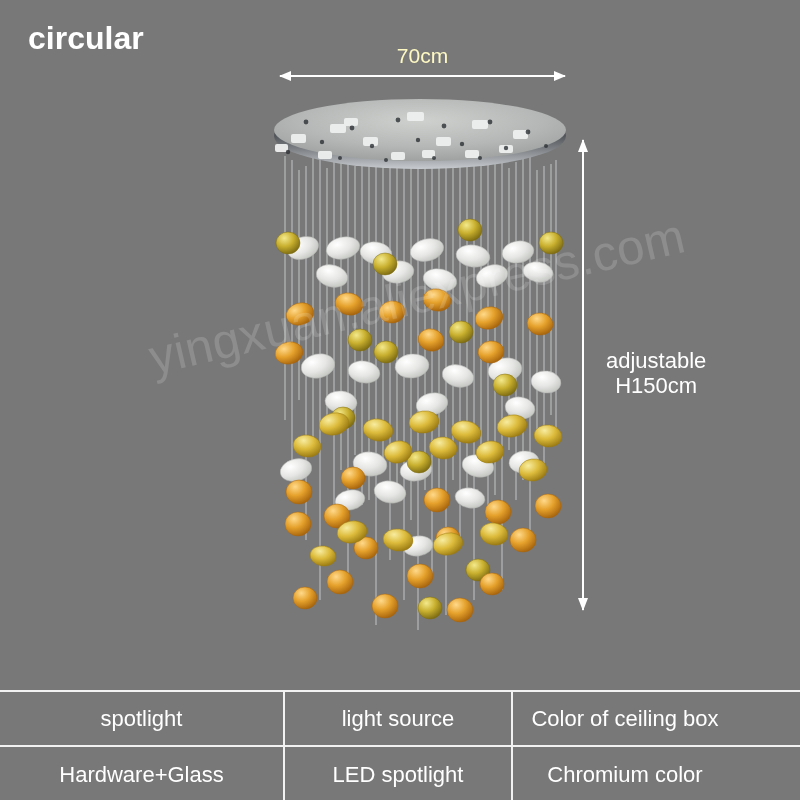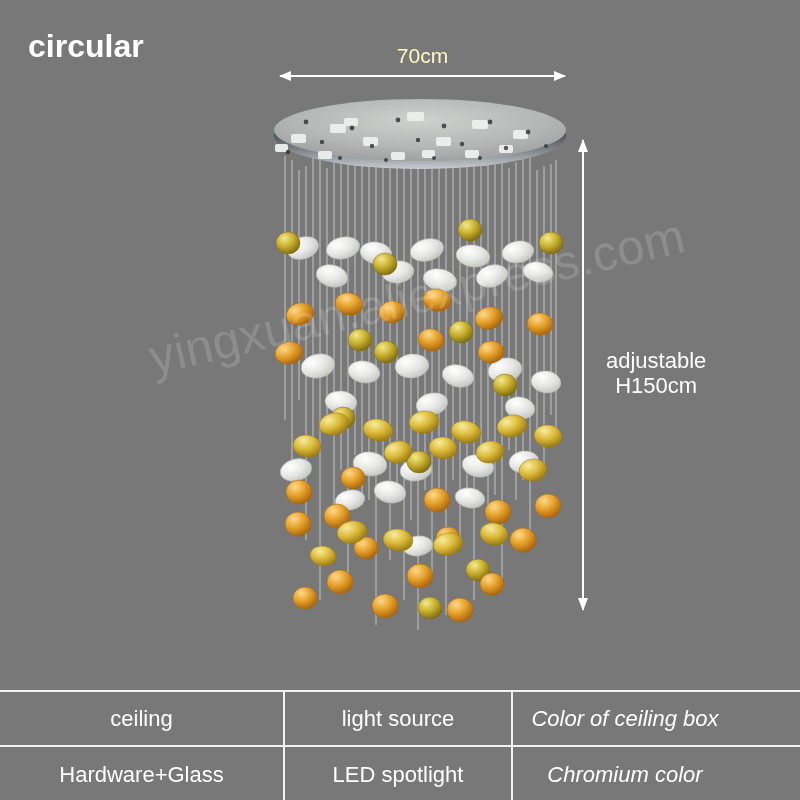--- a/index.html
+++ b/index.html
@@ -21,21 +21,21 @@
     width: 800px;
     height: 800px;
     background: #787878;
     overflow: hidden;
   }
 
   
   .title {
     position: absolute;
     left: 28px;
-    top: 30px;
+    top: 22px;
     font-size: 32px;
     font-weight: bold;
     color: #ffffff;
     letter-spacing: 0px;
     line-height: 1;
   }
 
   
   .watermark {
     position: absolute;
@@ -155,21 +155,21 @@
     align-items: center;
     justify-content: center;
     color: #ffffff;
     font-size: 22px;
     box-sizing: border-box;
     white-space: nowrap;
     overflow: hidden;
   }
   .spec-cell.c0 { width: 285px; border-right: 2px solid #f2f2f2; }
   .spec-cell.c1 { width: 228px; border-right: 2px solid #f2f2f2; }
-  .spec-cell.c2 { width: 224px; font-style: italic; }
+  .spec-cell.c2 { width: 224px; }
 </style>
 </head>
 <body>
 
 <div id="stage">
 
   <svg class="lamp" viewBox="0 0 800 690">
     <defs>
       <linearGradient id="plateRim" x1="0" y1="0" x2="0" y2="1">
         <stop offset="0%" stop-color="#9fa3a7"></stop>
@@ -392,21 +392,21 @@
   <div class="dim-h-line"></div>
 
   <div class="dim-v-line"></div>
   <div class="dim-v-label">
     <div>adjustable</div>
     <div>H150cm</div>
   </div>
 
   <div class="spec-table">
     <div class="spec-row row-head">
-      <div class="spec-cell c0">ceiling</div>
+      <div class="spec-cell c0">spotlight</div>
       <div class="spec-cell c1">light source</div>
       <div class="spec-cell c2">Color of ceiling box</div>
     </div>
     <div class="spec-row row-value">
       <div class="spec-cell c0">Hardware+Glass</div>
       <div class="spec-cell c1">LED spotlight</div>
       <div class="spec-cell c2">Chromium color</div>
     </div>
   </div>
 

